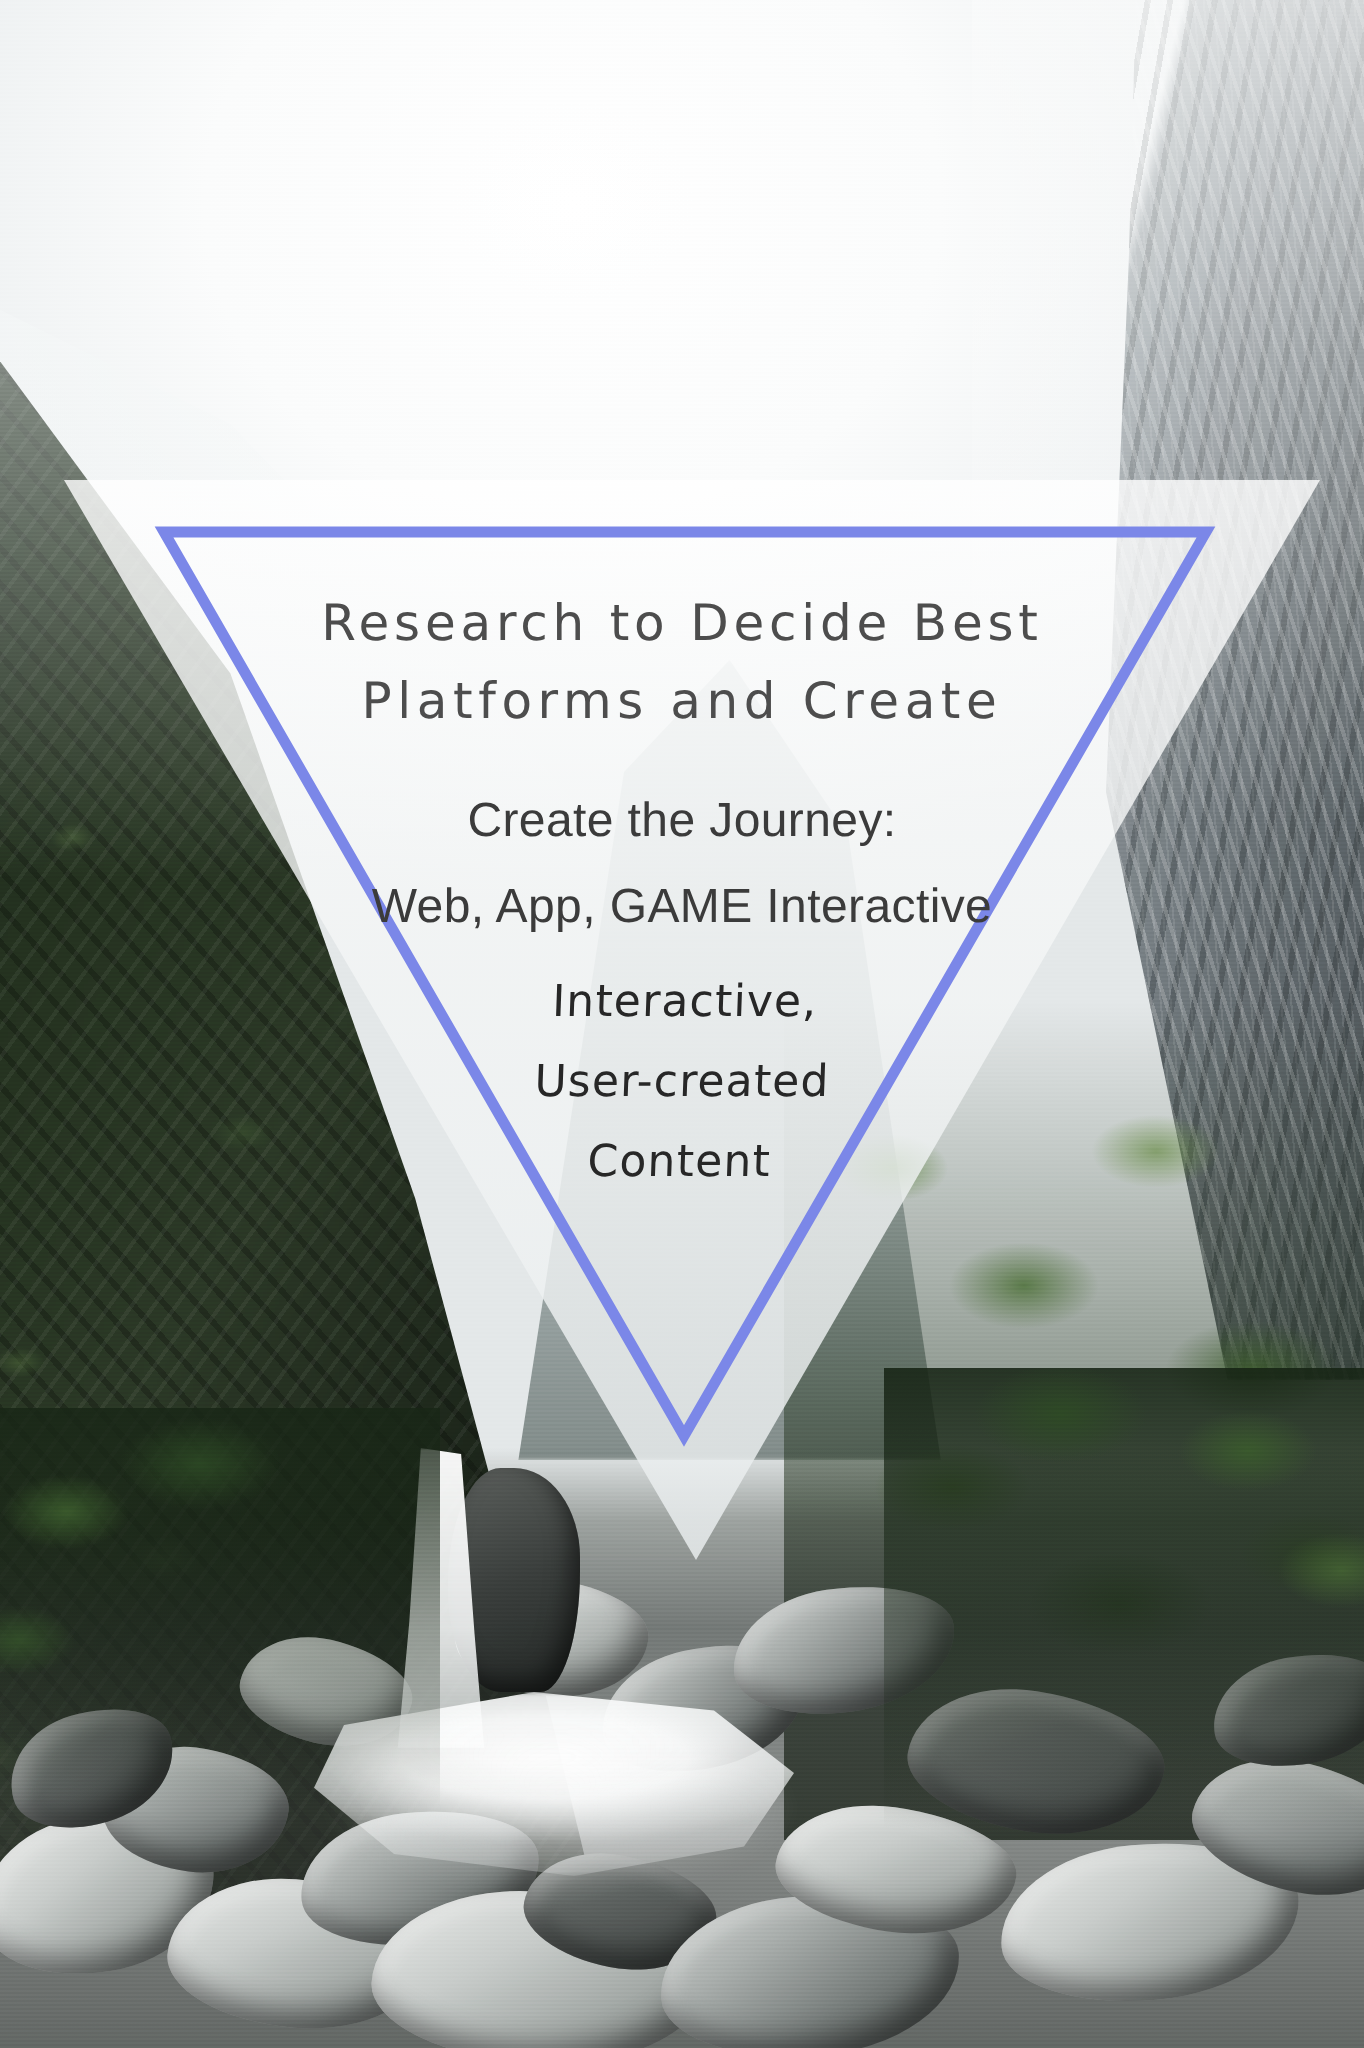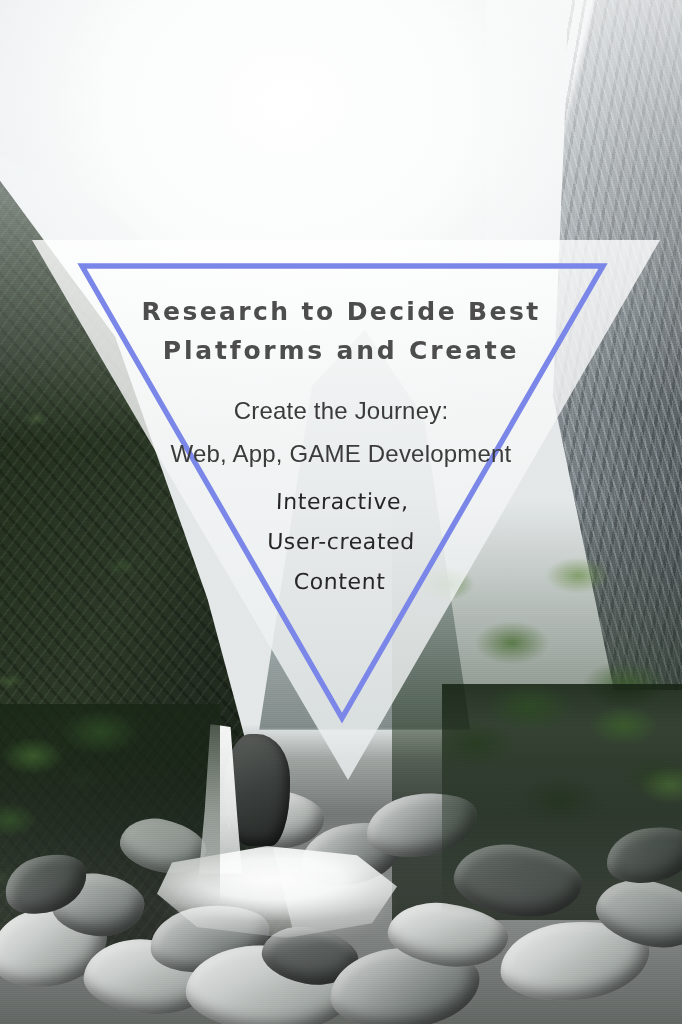--- a/index.html
+++ b/index.html
@@ -179,21 +179,21 @@
 
   
   .copy{
     position:absolute; left:0; top:0; width:682px; height:1024px;
     pointer-events:none;
   }
   .headline{
     position:absolute; left:0; top:292px; width:682px;
     text-align:center;
     font-family:"DejaVu Sans", sans-serif;
-    font-weight:bold;
+    font-weight:normal;
     font-size:25px;
     line-height:39px;
     letter-spacing:2.4px;
     color:#4d4d4d;
   }
   .headline .l2{ letter-spacing:2.8px; }
 
   .subhead{
     position:absolute; left:0; top:389px; width:682px;
     text-align:center;
@@ -287,21 +287,21 @@
 
   <div class="copy">
 
     <div class="headline">
       <div class="l1">Research to Decide Best</div>
       <div class="l2">Platforms and Create</div>
     </div>
 
     <div class="subhead">
       <div>Create the Journey:</div>
-      <div>Web, App, GAME Development</div>
+      <div>Web, App, GAME Interactive</div>
     </div>
 
     <div class="handnote">
       <span>Interactive,</span>
       <span>User-created</span>
       <span>Content</span>
     </div>
 
   </div>
 </div>

